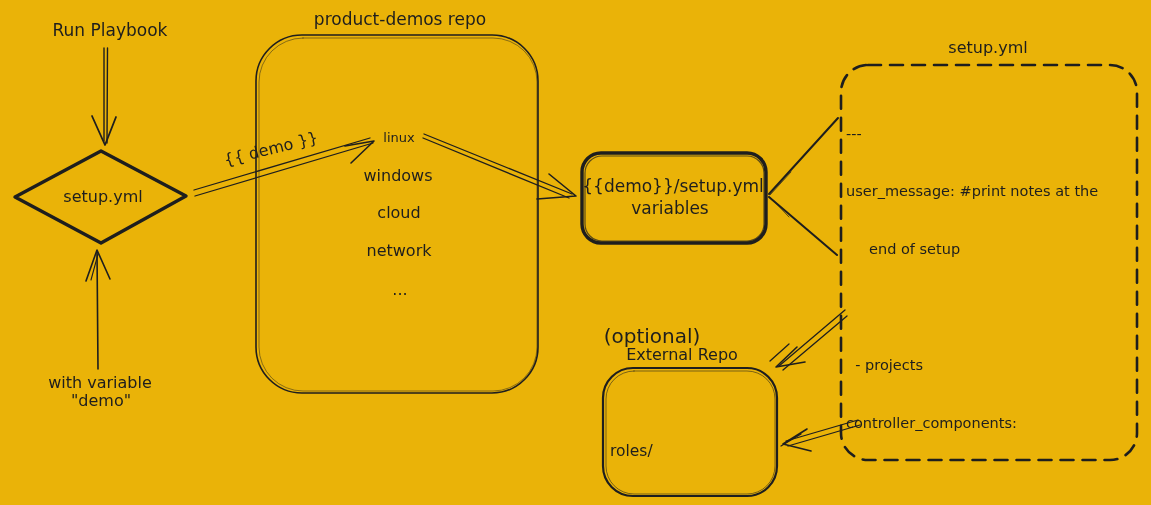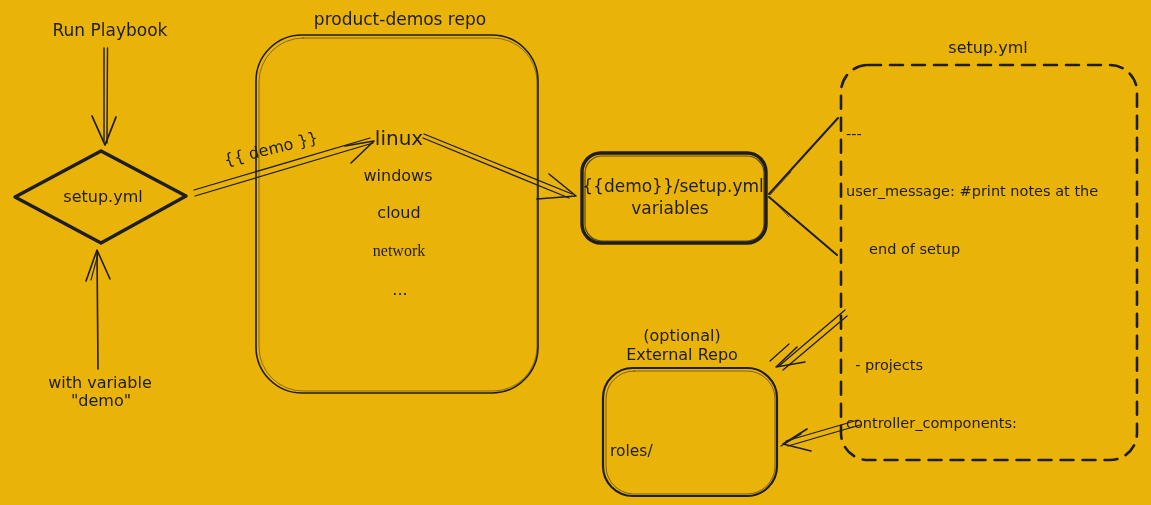--- a/index.html
+++ b/index.html
@@ -113,24 +113,24 @@
   <div class="label" style="left:110px;top:30px;font-size:17px;">Run Playbook</div>
 
   <div class="label" style="left:103px;top:197px;font-size:16px;">setup.yml</div>
 
   <div class="label" style="left:100px;top:383px;font-size:16px;">with variable</div>
   <div class="label" style="left:101px;top:401px;font-size:16px;">"demo"</div>
 
   <div class="label rot" style="left:271px;top:149px;font-size:16px;">{{ demo }}</div>
 
   <div class="label" style="left:400px;top:19px;font-size:17px;">product-demos repo</div>
-  <div class="label" style="left:399px;top:138px;font-size:20px;">linux</div>
+  <div class="label" style="left:399px;top:138px;font-size:13px;">linux</div>
   <div class="label" style="left:398px;top:176px;font-size:16px;">windows</div>
   <div class="label" style="left:399px;top:213px;font-size:16px;">cloud</div>
-  <div class="label" style="left:399px;top:251px;font-size:16px;font-family:Liberation Serif, serif;">network</div>
+  <div class="label" style="left:399px;top:251px;font-size:16px;">network</div>
   <div class="label" style="left:400px;top:290px;font-size:16px;">...</div>
 
   <div class="label" style="left:673px;top:186px;font-size:17px;">{{demo}}/setup.yml</div>
   <div class="label" style="left:670px;top:208px;font-size:17px;">variables</div>
 
   <div class="label" style="left:988px;top:48px;font-size:16px;">setup.yml</div>
 
   <div class="yaml-block">
     <div class="yaml-line">---</div>
     <div class="yaml-line">user_message: #print notes at the</div>
@@ -145,21 +145,21 @@
     
     
     
     
     
     
     
     
   </div>
 
-  <div class="label" style="left:682px;top:336px;font-size:16px;">(optional)</div>
+  <div class="label" style="left:652px;top:336px;font-size:20px;">(optional)</div>
   <div class="label" style="left:682px;top:355px;font-size:16px;">External Repo</div>
 
   <div class="file-block">
     <div>roles/</div>
     <div>playbooks/</div>
     
   </div>
 
 </div>
 

